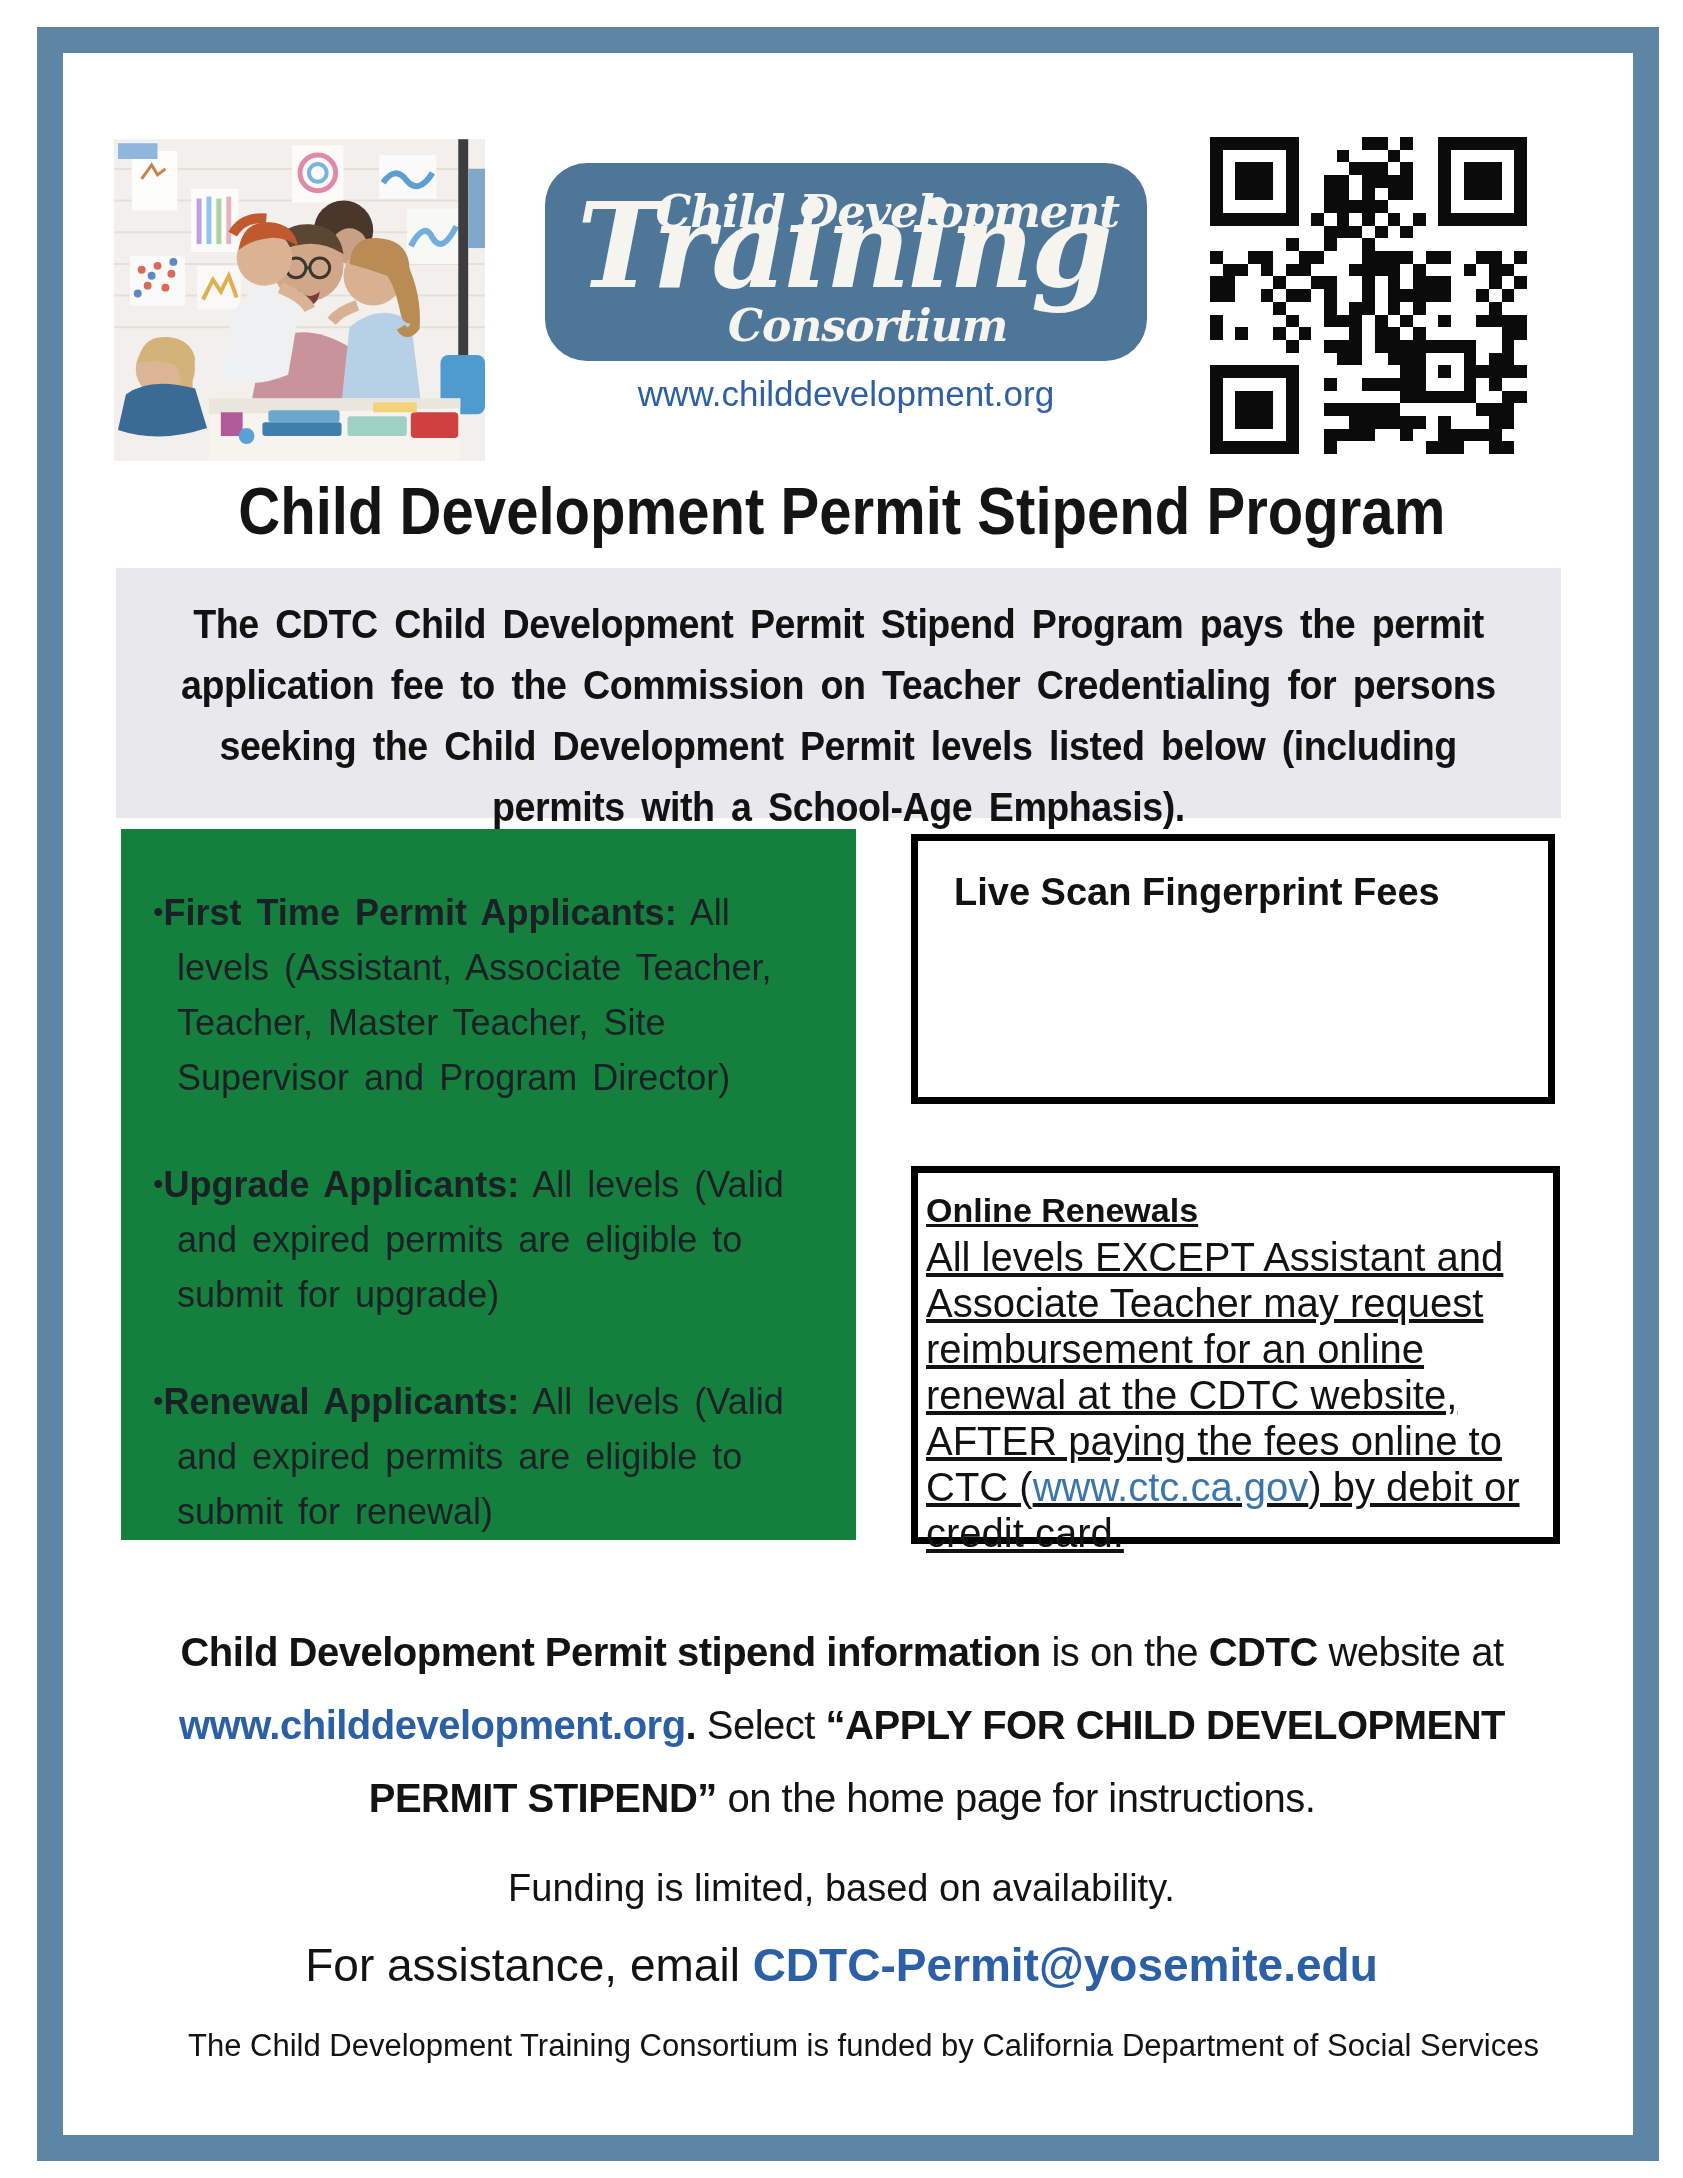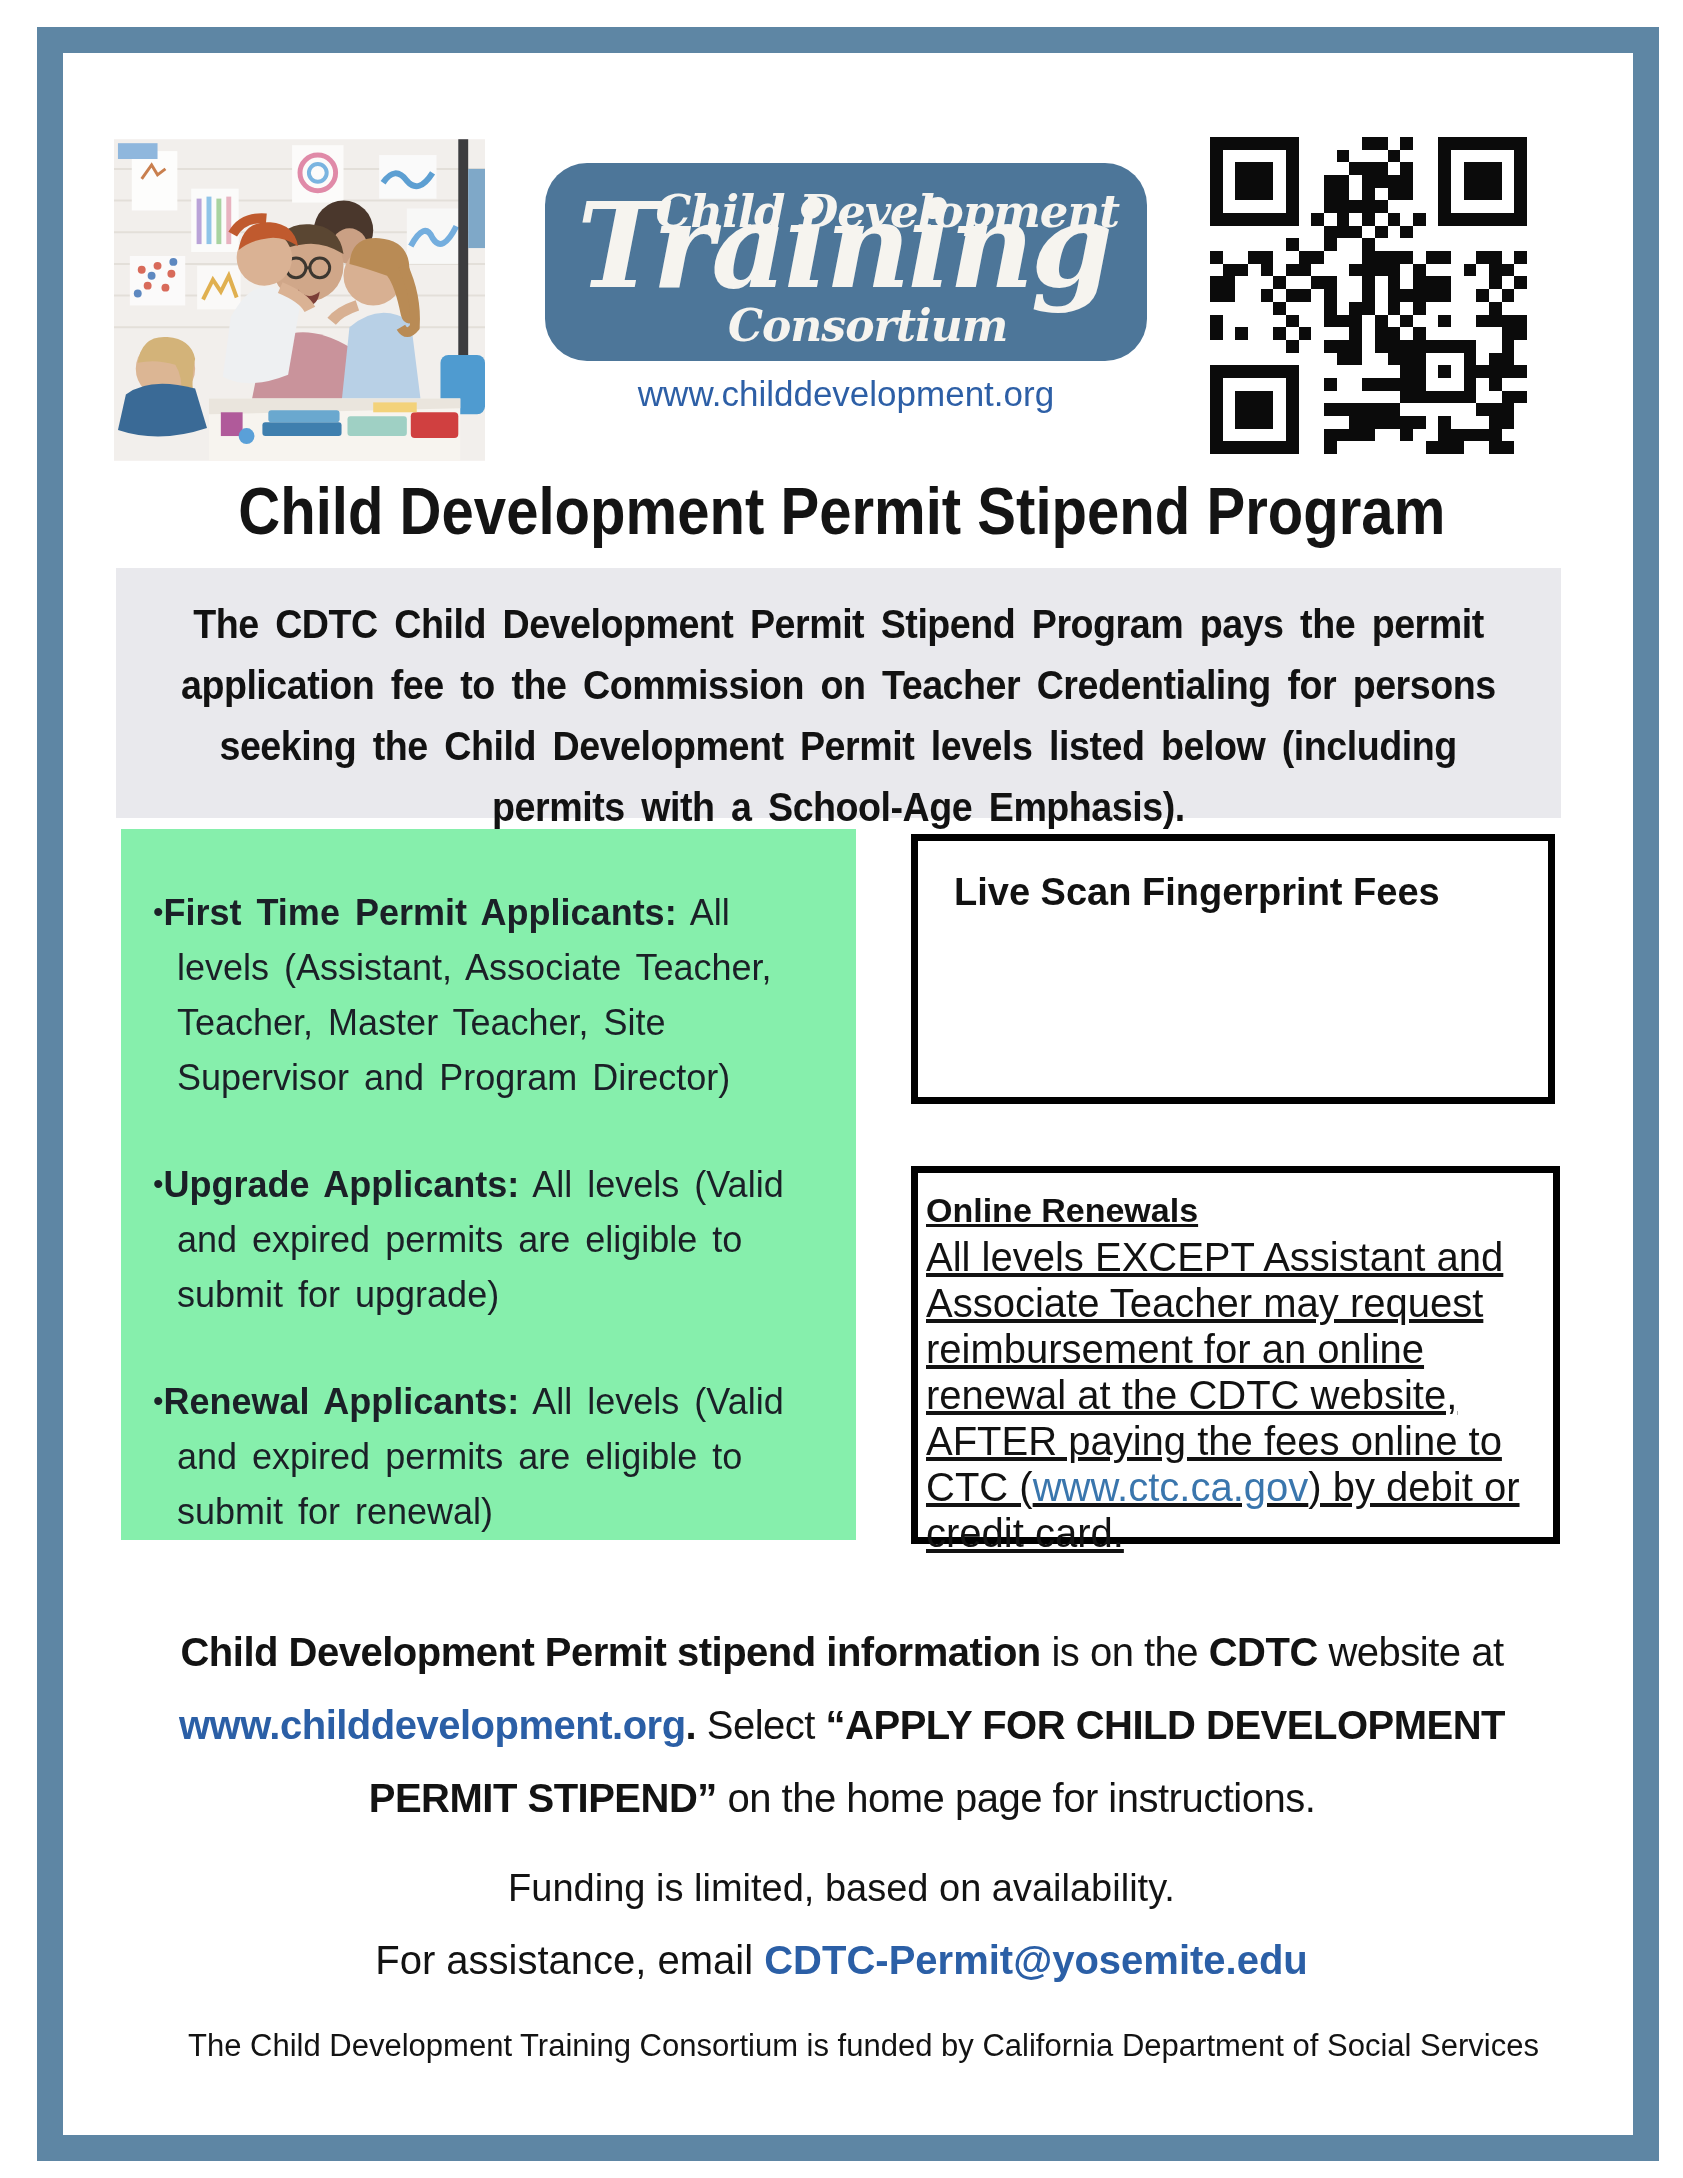--- a/index.html
+++ b/index.html
@@ -51,21 +51,21 @@
   .intro{
     position:absolute;left:116px;top:568px;width:1445px;height:250px;
     background:#e9e9ed;box-sizing:border-box;padding-top:26px;
     text-align:center;font-weight:bold;color:#121212;
   }
   .intro .line{font-size:40px;line-height:61px;word-spacing:7px;letter-spacing:-0.5px;}
   .intro .scale{display:inline-block;transform:scaleX(0.94);transform-origin:center;}
   
   .panel{
     position:absolute;left:121px;top:829px;width:735px;height:711px;
-    background:#86efac;box-sizing:border-box;
+    background:#15803d;box-sizing:border-box;
     padding:55px 26px 0 32px;color:#1b2027;
     overflow:hidden;
   }
   .bullet-item{
     font-size:36px;line-height:55px;word-spacing:5px;
     padding-left:24px;text-indent:-24px;
     margin-bottom:51px;
   }
   .bullet-dot{font-size:30px;vertical-align:3px;}
   .bullet-label{font-weight:bold;}
@@ -85,21 +85,21 @@
     position:absolute;left:129px;top:1616px;width:1426px;
     text-align:center;font-size:40px;line-height:73px;color:#131313;
     letter-spacing:-0.5px;
   }
   .funding-note{
     position:absolute;left:0;top:1867px;width:1683px;text-align:center;
     font-size:38px;color:#131313;
   }
   .assistance{
     position:absolute;left:0;top:1938px;width:1683px;text-align:center;
-    font-size:40px;color:#131313;
+    font-size:46px;color:#131313;
   }
   .footer-line{
     position:absolute;left:0;top:2028px;width:1683px;text-align:center;
     font-size:31px;color:#131313;margin-left:22px;
   }
   .footer-date{
     position:absolute;left:0;top:2073px;right:122px;text-align:right;
     font-size:31px;color:#131313;
   }
   

